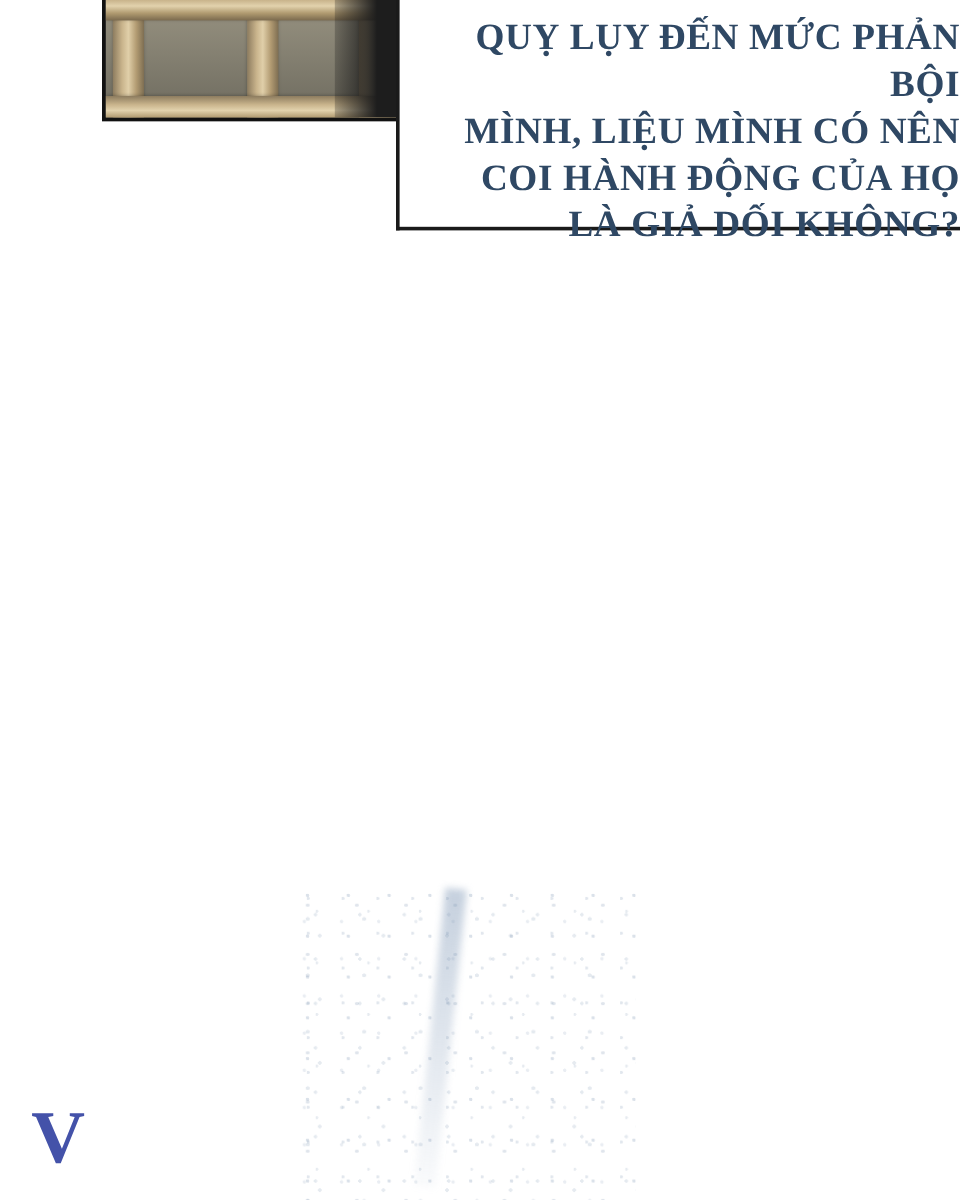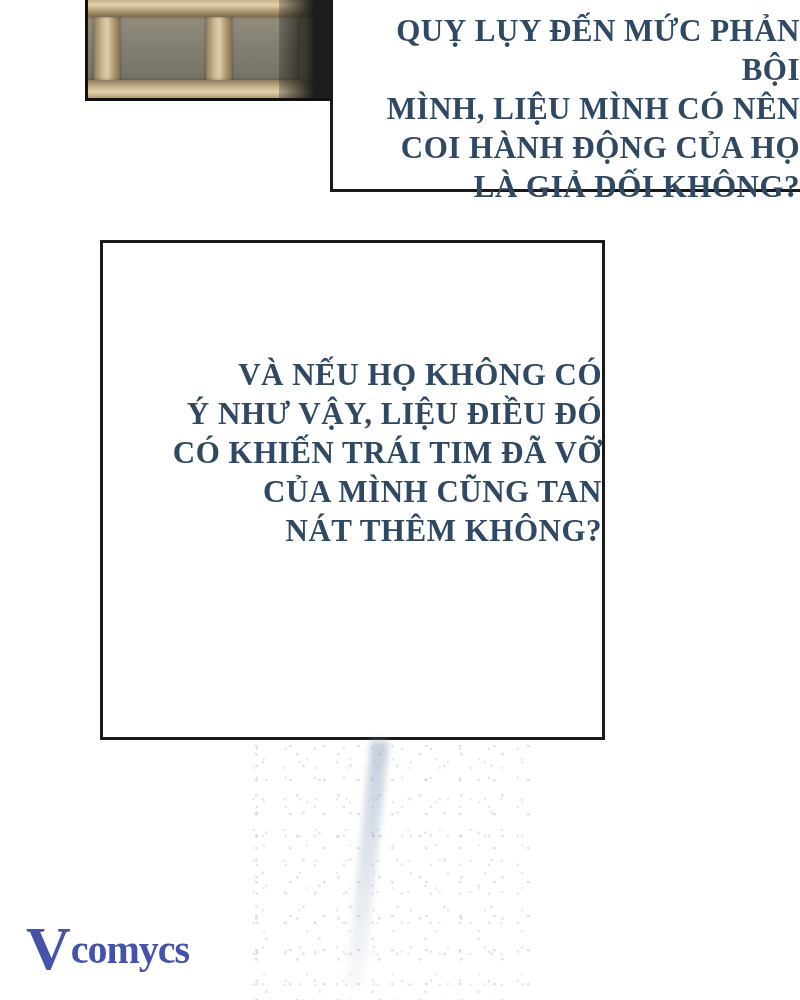--- a/index.html
+++ b/index.html
@@ -186,31 +186,23 @@
     <div class="panel-image-dark-right"></div>
   </div>
 
   <div class="bubble bubble-top">
     <div class="bubble-text">QUỴ LỤY ĐẾN MỨC PHẢN BỘI
 MÌNH, LIỆU MÌNH CÓ NÊN
 COI HÀNH ĐỘNG CỦA HỌ
 LÀ GIẢ DỐI KHÔNG?</div>
   </div>
 
-  <div class="bubble bubble-bottom">
-    <div class="bubble-text">VÀ NẾU HỌ KHÔNG CÓ
-Ý NHƯ VẬY, LIỆU ĐIỀU ĐÓ
-CÓ KHIẾN TRÁI TIM ĐÃ VỠ
-CỦA MÌNH CŨNG TAN
-NÁT THÊM KHÔNG?</div>
-  </div>
 
   <div class="dust">
     <div class="dust-core"></div>
     <div class="dust-cloud"></div>
   </div>
 
   <div class="watermark">
     <span class="wm-v">V</span>
-    <span class="wm-text">comycs</span>
   </div>
 
 </div>
 
 </body></html>

